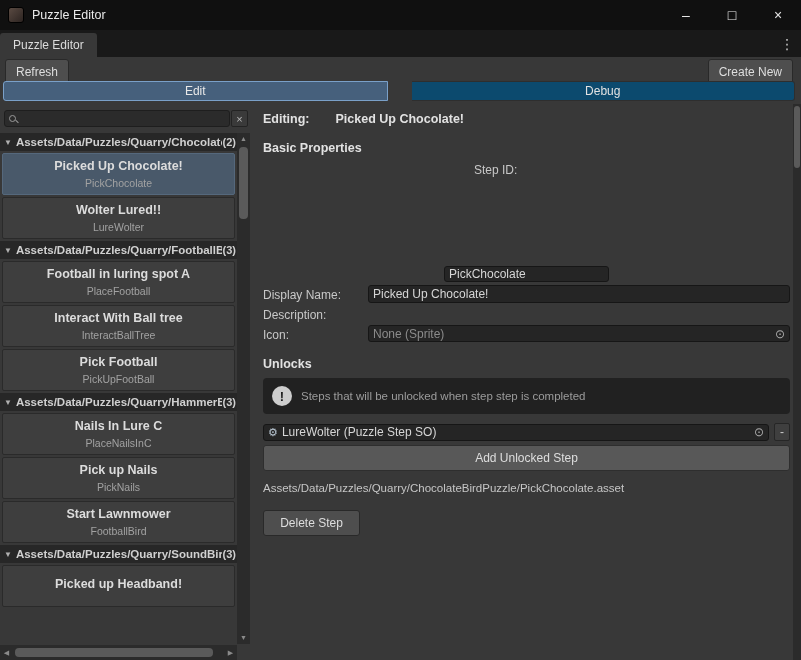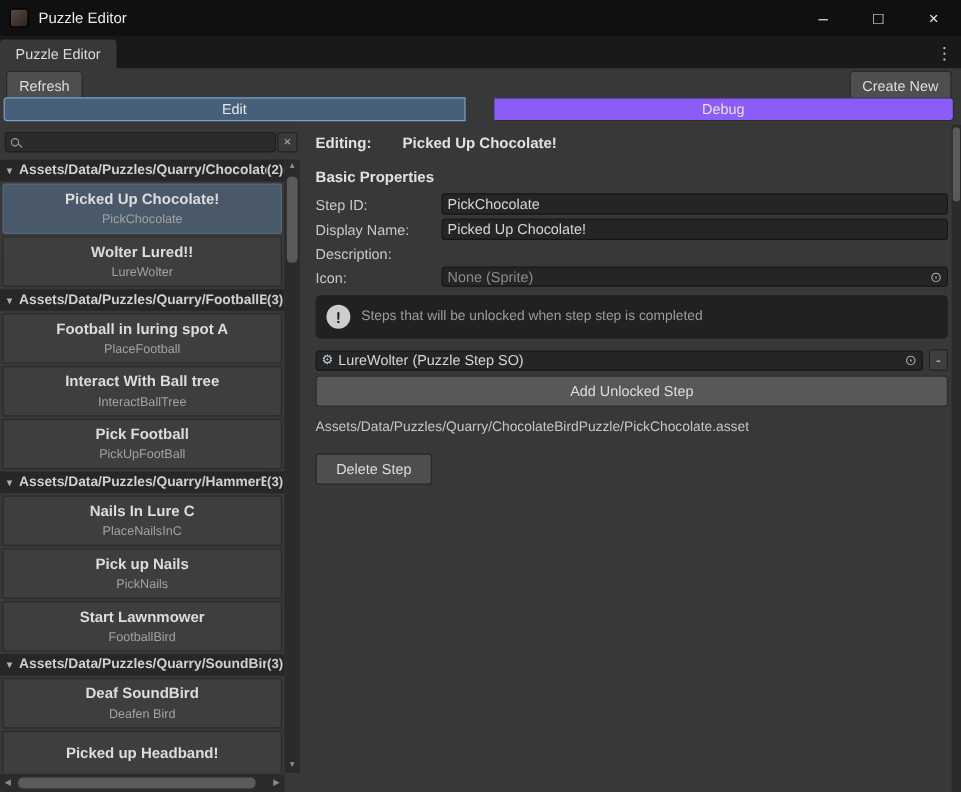--- a/index.html
+++ b/index.html
@@ -59,21 +59,21 @@
     position:absolute; left:3px; top:81px; width:792px; height:20px; display:flex;gap:24px;
   }
   .mode-tab {
     flex:1; display:flex; align-items:center; justify-content:center;
     font-size:12px; color:#e8e8e8;
   }
   .mode-tab.active {
     background:#46607c; border:1px solid #7aa0c8; border-radius:3px 0 0 3px;
   }
   .mode-tab.inactive {
-    background:#8b5cf6; border:1px solid #2e2e2e; border-left:none; border-radius:0 3px 3px 0;
+    background:#0c4a6e; border:1px solid #2e2e2e; border-left:none; border-radius:0 3px 3px 0;
     color:#e2e2e2;
   }
 
   
   .sidebar { position:absolute; left:0; top:104px; width:250px; bottom:0; background:#383838; }
   .search-box {
     position:absolute; left:4px; top:6px; width:226px; height:17px;
     background:#2b2b2b; border:1px solid #1e1e1e; border-radius:3px;
     display:flex; align-items:center; padding:0 4px; gap:4px;
   }
@@ -263,24 +263,20 @@
       <div class="item-title">Start Lawnmower</div>
       <div class="item-sub">FootballBird</div>
     </div>
 
     <div class="group-header">
       <span class="tri">▼</span>
       <span class="gpath">Assets/Data/Puzzles/Quarry/SoundBird</span>
       <span class="gcount">(3)</span>
     </div>
     <div class="list-item">
-      <div class="item-title">Deaf SoundBird</div>
-      <div class="item-sub">Deafen Bird</div>
-    </div>
-    <div class="list-item">
       <div class="item-title">Picked up Headband!</div>
       <div class="item-sub"></div>
     </div>
 
   </div>
 
   <div class="v-scroll">
     <div class="arrow up">▲</div>
     <div class="thumb"></div>
     <div class="arrow down">▼</div>
@@ -294,21 +290,21 @@
 
 <div class="main">
 
   <div class="editing-row">
     <span class="editing-label">Editing:</span>
     <span class="editing-value">Picked Up Chocolate!</span>
   </div>
 
   <div class="section-title">Basic Properties</div>
 
-  <div class="field-row" style="margin-top:6px;">
+  <div class="field-row" style="margin-top:6px;flex-direction:column;">
     <div class="field-label">Step ID:</div>
     <input class="tf" value="PickChocolate" style="">
   </div>
 
   <div class="field-row">
     <div class="field-label">Display Name:</div>
     <input class="tf" value="Picked Up Chocolate!" style="">
   </div>
 
   <div class="field-row top">
@@ -316,20 +312,21 @@
   </div>
 
   <div class="field-row">
     <div class="field-label">Icon:</div>
     <div class="obj-field">
       <span class="none-text">None (Sprite)</span>
       <span class="picker">⊙</span>
     </div>
   </div>
 
+  <div class="section-title">Unlocks</div>
 
   <div class="info-box">
     <div class="info-badge">!</div>
     <div class="info-text">Steps that will be unlocked when step step is completed</div>
   </div>
 
   <div class="unlock-row">
     <div class="obj-field">
       <span class="so-icon">⚙</span>
       <span class="obj-text">LureWolter (Puzzle Step SO)</span>

